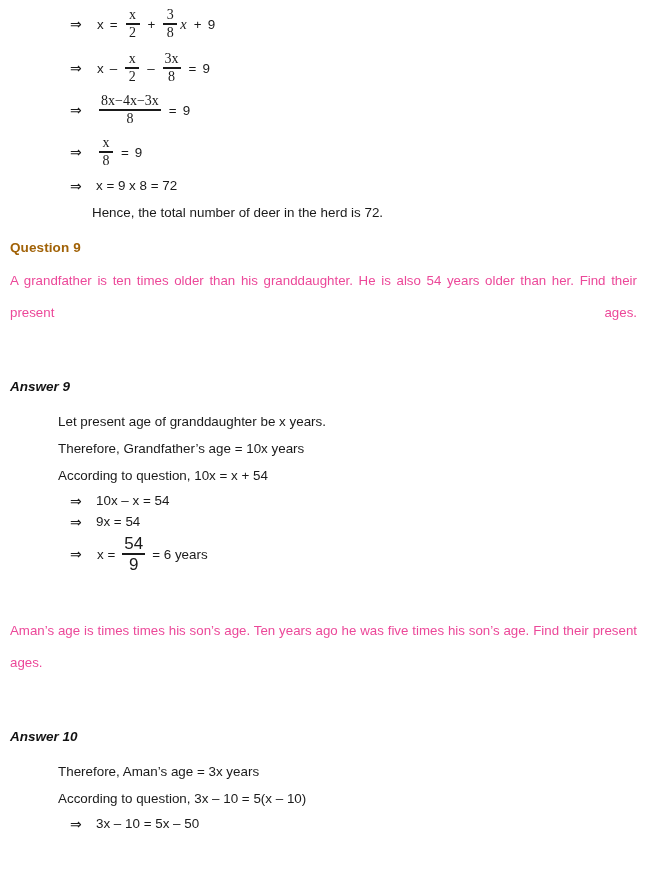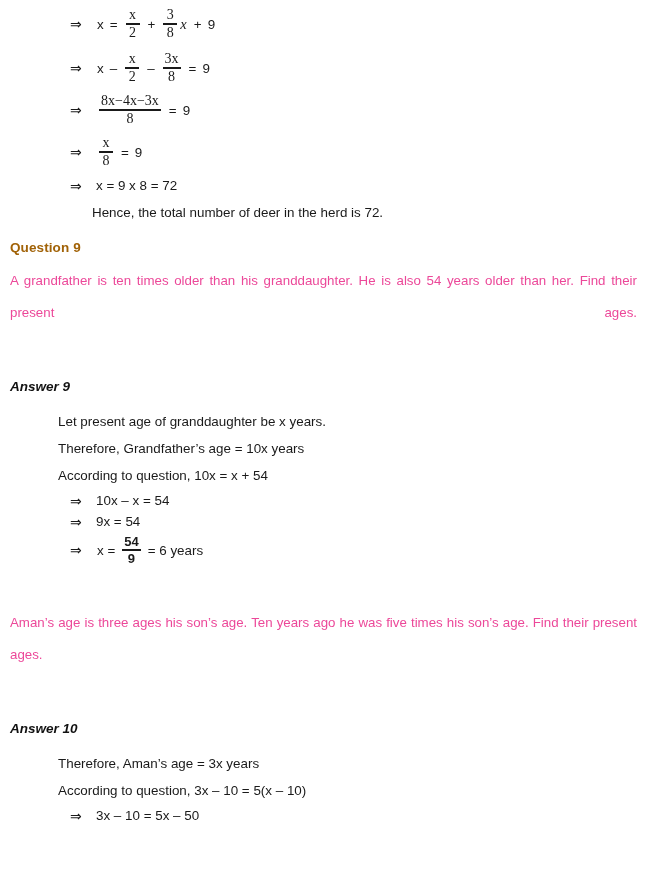--- a/index.html
+++ b/index.html
@@ -113,22 +113,21 @@
     white-space: nowrap;
   }
   .frac .bar {
     width: 100%;
     min-width: 14px;
     height: 2px;
     background: #1a1a1a;
   }
   .frac.sans .num, .frac.sans .den {
     font-family: "Liberation Sans", sans-serif;
-    font-size: 13px;
-    font-weight: bold;
+    font-size: 17px;
   }
   .ital-x {
     font-family: "Liberation Serif", serif;
     font-style: italic;
     font-size: 14.5px;
     padding-right: 2px;
   }
 
   
   .sp-4 { height: 4px; }
@@ -281,21 +280,21 @@
       </span>
     </div>
 
     <div class="sp-12"></div>
 
   </div>
 
   <div class="sp-20"></div>
 
   <div class="sp-10"></div>
-  <div class="q-body lastline">Aman’s age is three ages his son’s age. Ten years ago he was five times his son’s age. Find their present ages.</div>
+  <div class="q-body lastline">Aman’s age is times times his son’s age. Ten years ago he was five times his son’s age. Find their present ages.</div>
 
   <div class="sp-18"></div>
 
   <div class="a-heading">Answer 10</div>
   <div class="sp-14"></div>
 
   <div>
     <div class="body-text">Therefore, Aman’s age = 3x years</div>
     <div class="body-text">According to question, 3x – 10 = 5(x – 10)</div>
 

